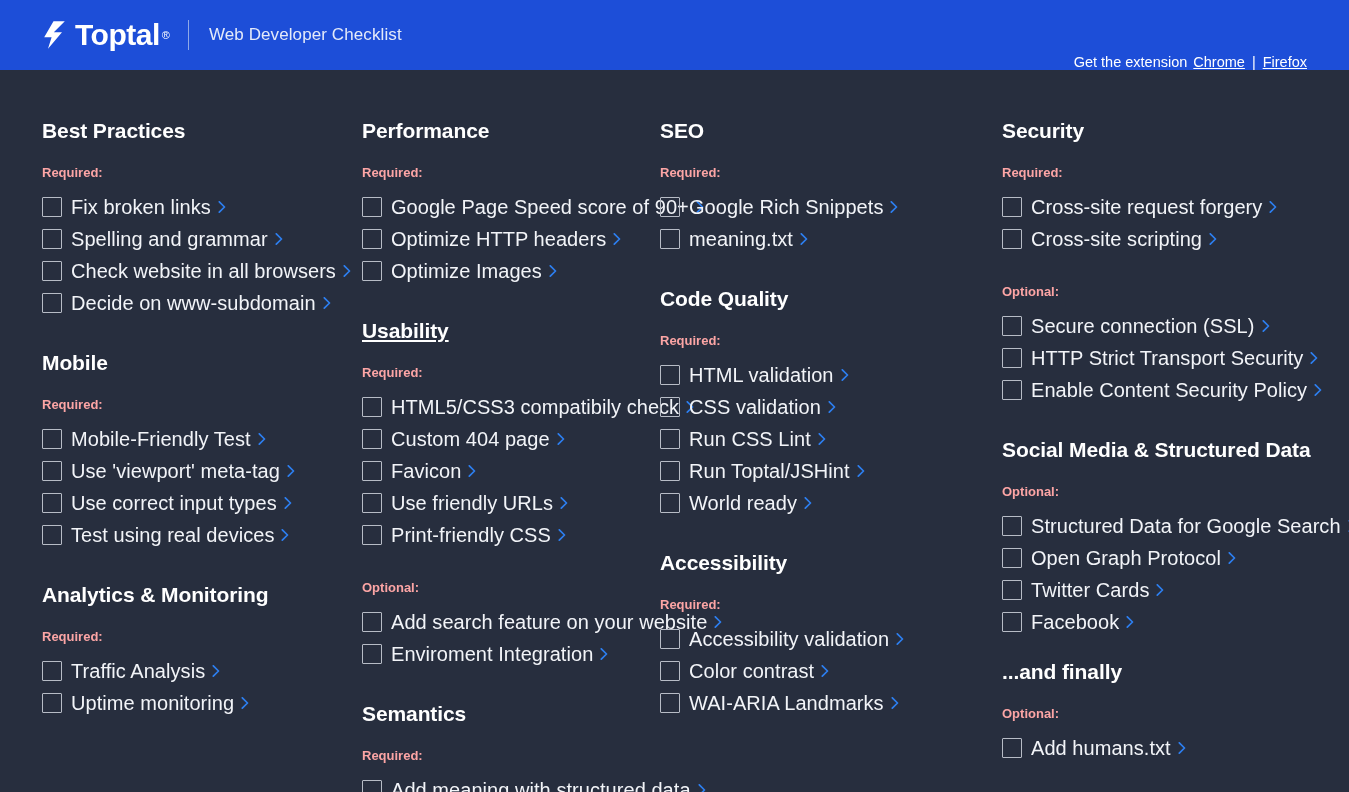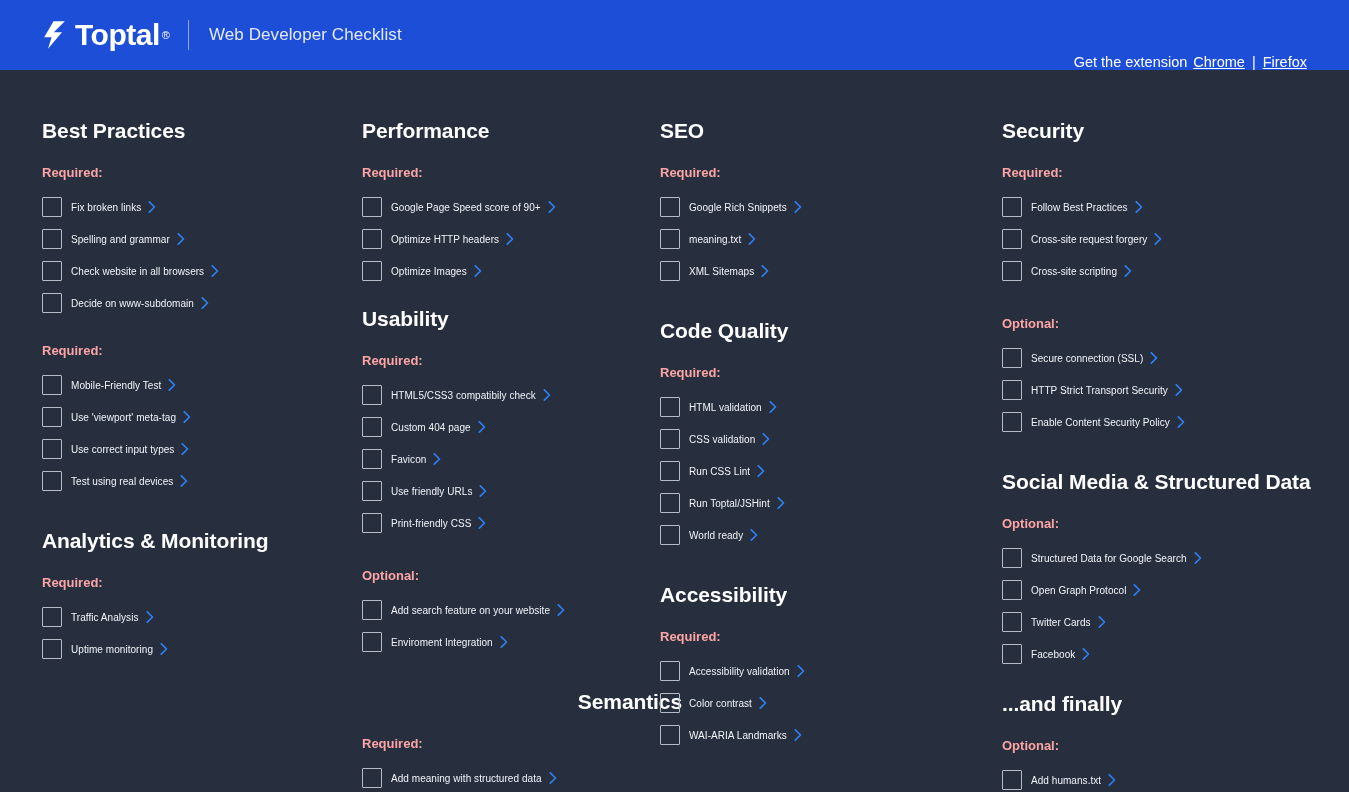--- a/index.html
+++ b/index.html
@@ -118,21 +118,21 @@
   }
   .checkbox {
     width: 20px; height: 20px;
     border: 1px solid #b7bcc6;
     background: transparent;
     border-radius: 1px;
     flex: none;
     margin-right: 9px;
   }
   .item-label {
-    font-size: 10px;
+    font-size: 20px;
     color: #f2f4f8;
     white-space: nowrap;
     letter-spacing: 0.05px;
   }
   .chev {
     margin-left: 7px;
     flex: none;
     display: inline-flex;
     align-items: center;
   }
@@ -199,20 +199,21 @@
             <span class="item-label">Decide on www-subdomain</span>
             <span class="chev">
               <svg width="8" height="12" viewBox="0 0 8 12">
                 <path d="M1.3 0.8 L6.5 6 L1.3 11.2" fill="none" stroke="#2d7ff0" stroke-width="1.7" stroke-linecap="round" stroke-linejoin="round"></path>
               </svg>
             </span>
           </li>
         </ul>
       </div>
       <div class="section">
+        <div class="section-title" style="margin-top: 33px;">Mobile</div>
         <div class="group-label" style="margin-top: 25px;">Required:</div>
         <ul class="items" style="margin-top: 12px;">
           <li class="item">
             <span class="checkbox"></span>
             <span class="item-label">Mobile-Friendly Test</span>
             <span class="chev">
               <svg width="8" height="12" viewBox="0 0 8 12">
                 <path d="M1.3 0.8 L6.5 6 L1.3 11.2" fill="none" stroke="#2d7ff0" stroke-width="1.7" stroke-linecap="round" stroke-linejoin="round"></path>
               </svg>
             </span>
@@ -299,21 +300,21 @@
             <span class="item-label">Optimize Images</span>
             <span class="chev">
               <svg width="8" height="12" viewBox="0 0 8 12">
                 <path d="M1.3 0.8 L6.5 6 L1.3 11.2" fill="none" stroke="#2d7ff0" stroke-width="1.7" stroke-linecap="round" stroke-linejoin="round"></path>
               </svg>
             </span>
           </li>
         </ul>
       </div>
       <div class="section">
-        <div class="section-title" style="margin-top: 21px;">Usability</div>
+        <div class="section-title" style="margin-top: 33px; text-decoration: underline;">Usability</div>
         <div class="group-label" style="margin-top: 25px;">Required:</div>
         <ul class="items" style="margin-top: 12px;">
           <li class="item">
             <span class="checkbox"></span>
             <span class="item-label">HTML5/CSS3 compatibily check</span>
             <span class="chev">
               <svg width="8" height="12" viewBox="0 0 8 12">
                 <path d="M1.3 0.8 L6.5 6 L1.3 11.2" fill="none" stroke="#2d7ff0" stroke-width="1.7" stroke-linecap="round" stroke-linejoin="round"></path>
               </svg>
             </span>
@@ -371,21 +372,21 @@
             <span class="item-label">Enviroment Integration</span>
             <span class="chev">
               <svg width="8" height="12" viewBox="0 0 8 12">
                 <path d="M1.3 0.8 L6.5 6 L1.3 11.2" fill="none" stroke="#2d7ff0" stroke-width="1.7" stroke-linecap="round" stroke-linejoin="round"></path>
               </svg>
             </span>
           </li>
         </ul>
       </div>
       <div class="section">
-        <div class="section-title" style="margin-top: 33px; text-align: right;">Semantics</div>
+        <div class="section-title" style="margin-top: 33px;">Semantics</div>
         <div class="group-label" style="margin-top: 25px;">Required:</div>
         <ul class="items" style="margin-top: 12px;">
           <li class="item">
             <span class="checkbox"></span>
             <span class="item-label">Add meaning with structured data</span>
             <span class="chev">
               <svg width="8" height="12" viewBox="0 0 8 12">
                 <path d="M1.3 0.8 L6.5 6 L1.3 11.2" fill="none" stroke="#2d7ff0" stroke-width="1.7" stroke-linecap="round" stroke-linejoin="round"></path>
               </svg>
             </span>
@@ -409,29 +410,20 @@
           </li>
           <li class="item">
             <span class="checkbox"></span>
             <span class="item-label">meaning.txt</span>
             <span class="chev">
               <svg width="8" height="12" viewBox="0 0 8 12">
                 <path d="M1.3 0.8 L6.5 6 L1.3 11.2" fill="none" stroke="#2d7ff0" stroke-width="1.7" stroke-linecap="round" stroke-linejoin="round"></path>
               </svg>
             </span>
           </li>
-          <li class="item">
-            <span class="checkbox"></span>
-            <span class="item-label">XML Sitemaps</span>
-            <span class="chev">
-              <svg width="8" height="12" viewBox="0 0 8 12">
-                <path d="M1.3 0.8 L6.5 6 L1.3 11.2" fill="none" stroke="#2d7ff0" stroke-width="1.7" stroke-linecap="round" stroke-linejoin="round"></path>
-              </svg>
-            </span>
-          </li>
         </ul>
       </div>
       <div class="section">
         <div class="section-title" style="margin-top: 33px;">Code Quality</div>
         <div class="group-label" style="margin-top: 25px;">Required:</div>
         <ul class="items" style="margin-top: 12px;">
           <li class="item">
             <span class="checkbox"></span>
             <span class="item-label">HTML validation</span>
             <span class="chev">
@@ -512,29 +504,20 @@
         </ul>
       </div>
     </div>
   <div class="column" id="col-3">
       <div class="section">
         <div class="section-title" style="margin-top: 50px;">Security</div>
         <div class="group-label" style="margin-top: 25px;">Required:</div>
         <ul class="items" style="margin-top: 12px;">
           <li class="item">
             <span class="checkbox"></span>
-            <span class="item-label">Follow Best Practices</span>
-            <span class="chev">
-              <svg width="8" height="12" viewBox="0 0 8 12">
-                <path d="M1.3 0.8 L6.5 6 L1.3 11.2" fill="none" stroke="#2d7ff0" stroke-width="1.7" stroke-linecap="round" stroke-linejoin="round"></path>
-              </svg>
-            </span>
-          </li>
-          <li class="item">
-            <span class="checkbox"></span>
             <span class="item-label">Cross-site request forgery</span>
             <span class="chev">
               <svg width="8" height="12" viewBox="0 0 8 12">
                 <path d="M1.3 0.8 L6.5 6 L1.3 11.2" fill="none" stroke="#2d7ff0" stroke-width="1.7" stroke-linecap="round" stroke-linejoin="round"></path>
               </svg>
             </span>
           </li>
           <li class="item">
             <span class="checkbox"></span>
             <span class="item-label">Cross-site scripting</span>

